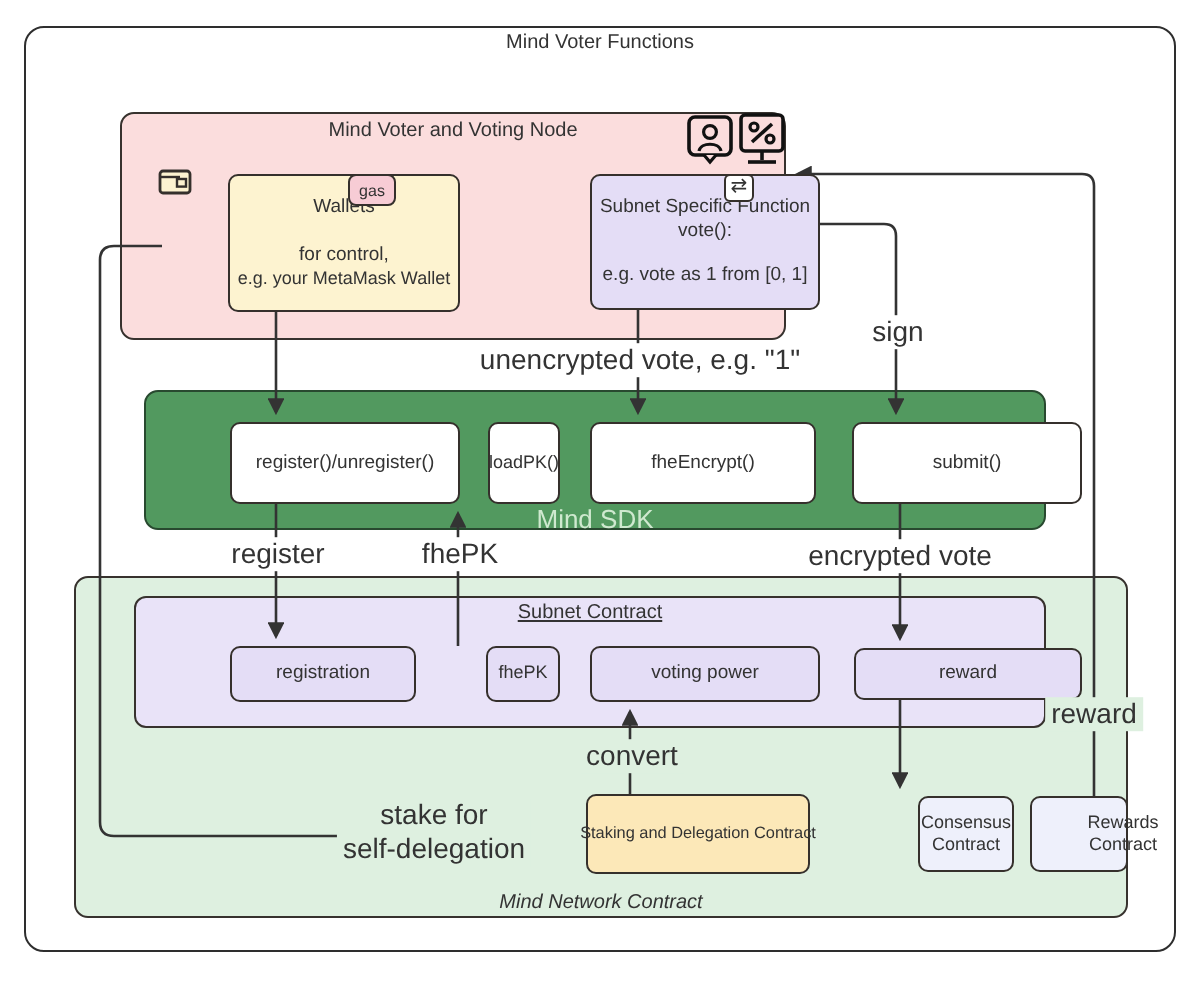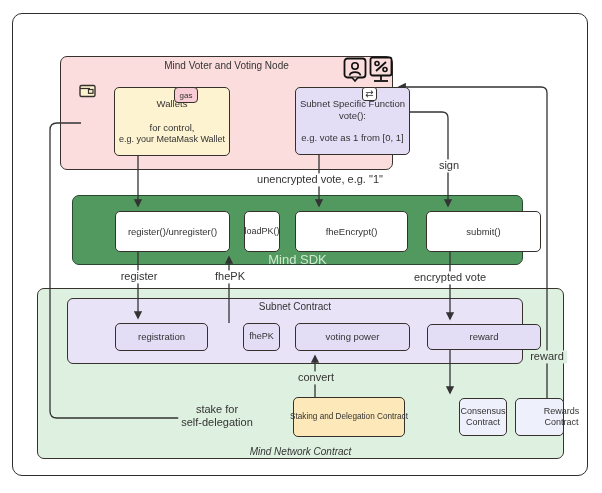--- a/index.html
+++ b/index.html
@@ -9,21 +9,21 @@
   .outer{left:12px;top:13px;width:576px;height:463px;border:1.5px solid #2e2e2e;border-radius:10px;background:#fff;}
   .outer-title{left:12px;top:16px;width:576px;text-align:center;font-size:10px;color:#333;}
   .container{border:1.2px solid #37322e;border-radius:7px;}
   .pink{left:60px;top:56px;width:333px;height:114px;background:#fbdddd;}
   .pink-title{left:60px;top:60px;width:333px;text-align:center;font-size:10px;}
   .sdk{left:72px;top:195px;width:451px;height:70px;background:#52995f;border-color:#28492f;}
   .sdk-title{left:72px;top:252px;width:451px;text-align:center;font-size:13px;color:#cfe9cf;}
   .lgreen{left:37px;top:288px;width:527px;height:171px;background:#def0e0;}
   .lgreen-title{left:37px;top:446px;width:527px;text-align:center;font-size:10px;font-style:italic;}
   .subnetc{left:67px;top:298px;width:456px;height:66px;background:#e9e3f8;border-radius:6px;}
-  .subnetc-title{left:67px;top:301px;width:456px;text-align:center;font-size:10px;}
+  .subnetc-title{left:67px;top:301px;width:456px;text-align:center;font-size:10px;text-decoration:underline;}
   .node{border:1.1px solid #35302c;border-radius:5px;display:flex;align-items:center;justify-content:center;
     text-align:center;font-size:9.5px;line-height:1.25;margin-left:33px;}
   .cream{background:#fdf3d0;}
   .lav{background:#e4ddf6;}
   .white{background:#ffffff;}
   .palelav{background:#eef0fb;}
   .gold{background:#fce8b8;}
   .wallets{left:81px;top:87px;width:116px;height:69px;flex-direction:column;}
   .subnetfn{left:262px;top:87px;width:115px;height:68px;flex-direction:column;}
   .n-register{left:82px;top:211px;width:115px;height:41px;}
@@ -32,37 +32,38 @@
   .n-submit{left:393px;top:211px;width:115px;height:41px;}
   .n-registration{left:82px;top:323px;width:93px;height:28px;}
   .n-fhepk{left:210px;top:323px;width:37px;height:28px;font-size:9px;}
   .n-votingpower{left:262px;top:323px;width:115px;height:28px;}
   .n-votes{left:394px;top:324px;width:114px;height:26px;}
   .n-staking{left:260px;top:397px;width:112px;height:40px;font-size:8.2px;white-space:nowrap;}
   .n-consensus{left:426px;top:398px;width:48px;height:38px;font-size:9px;}
   .n-rewards{left:482px;top:398px;width:49px;height:38px;font-size:9px;padding-left:44px;}
   .badge{left:174px;top:87px;width:24px;height:16px;background:#f7ccd5;border:1.1px solid #35302c;
     border-radius:4px;font-size:8px;display:flex;align-items:center;justify-content:center;}
-  .elabel{transform:translate(-50%,-50%);font-size:11px;white-space:nowrap;padding:0 3px;line-height:1.2;
+  .elabel{transform:translate(-50%,-50%);font-size:14px;white-space:nowrap;padding:0 3px;line-height:1.2;
     text-align:center;}
   .bg-white{background:#fff;}
   .bg-green{background:#def0e0;}
   svg.edges{position:absolute;left:0;top:0;width:602px;height:493px;pointer-events:none;}
   .icon-box{display:flex;align-items:center;justify-content:center;}
   .swap{left:362px;top:87px;width:15px;height:14px;background:#fff;border:1.2px solid #35302c;border-radius:3px;
     font-size:10px;line-height:1;}
   .gap6{height:12px;}
   .gap4{height:10px;}
 </style>
 </head>
 <body>
 
 <div class="canvas">
 
   <div class="abs outer"></div>
+  <div class="abs outer-title">Mind Voter Functions</div>
 
   <div class="abs container pink"></div>
   <div class="abs pink-title">Mind Voter and Voting Node</div>
 
   <div class="abs container sdk"></div>
   <div class="abs container lgreen"></div>
   <div class="abs lgreen-title">Mind Network Contract</div>
   <div class="abs container subnetc"></div>
   <div class="abs subnetc-title">Subnet Contract</div>
 

